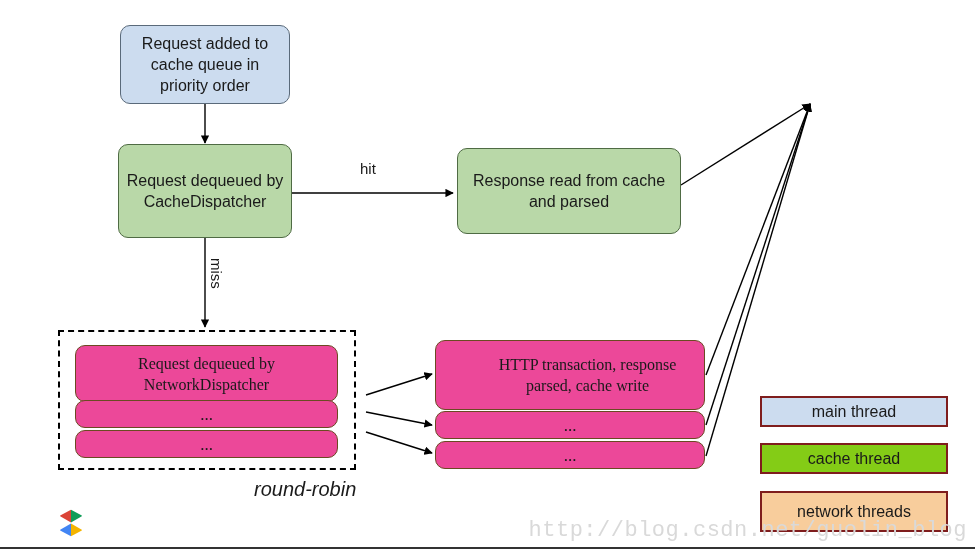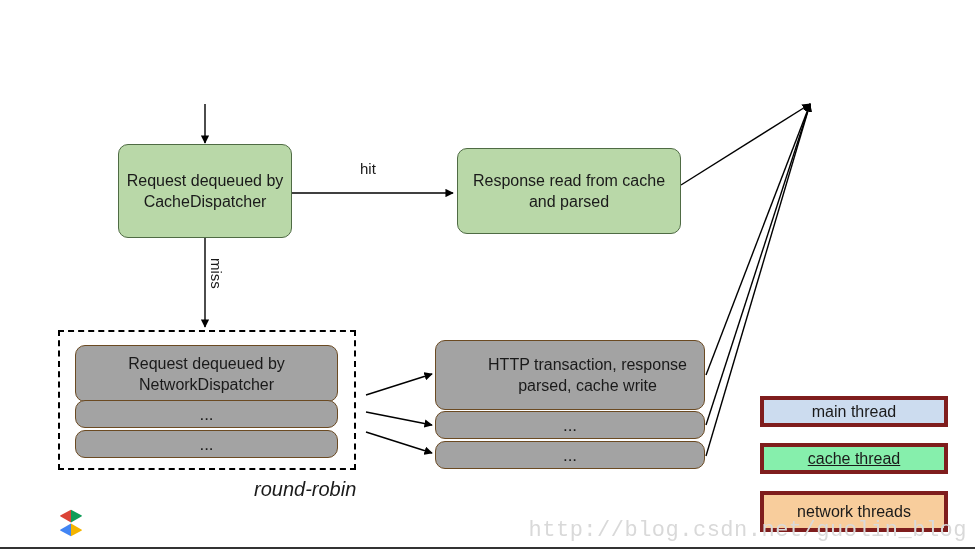--- a/index.html
+++ b/index.html
@@ -36,21 +36,21 @@
     color: #1a1a1a;
     font-size: 16px;
     line-height: 21px;
     font-family: "Liberation Sans", sans-serif;
     padding: 2px 6px;
     z-index: 3;
   }
   .rounded { border-radius: 10px; }
   .blue   { background: #ccdcef; border-color: #5a6a7a; }
   .green  { background: #b9d8a8; border-color: #4f6b44; }
-  .orange { background: #a3a3a3; border-color: #6b4a22; }
+  .orange { background: #ec4899; border-color: #6b4a22; font-family: Liberation Serif, serif; }
 
   .dashed-group {
     position: absolute;
     box-sizing: border-box;
     border: 2px dashed #000000;
     background: transparent;
     z-index: 1;
   }
   .edge-label {
     position: absolute;
@@ -72,21 +72,21 @@
     font-family: "Liberation Sans", sans-serif;
     z-index: 4;
     white-space: nowrap;
   }
   .legend-swatch {
     position: absolute;
     box-sizing: border-box;
     display: flex;
     align-items: center;
     justify-content: center;
-    border: 4px solid #7f1d1d;
+    border: 2px solid #7f1d1d;
     font-size: 16px;
     color: #1a1a1a;
     font-family: "Liberation Sans", sans-serif;
     z-index: 3;
   }
   #watermark {
     position: absolute;
     right: 8px;
     bottom: 6px;
     font-family: "Liberation Mono", monospace;
@@ -136,20 +136,23 @@
     <line x1="366" y1="412" x2="432" y2="425" stroke="#000000" stroke-width="1.4" marker-end="url(#arrow)"></line>
     <line x1="366" y1="432" x2="432" y2="453" stroke="#000000" stroke-width="1.4" marker-end="url(#arrow)"></line>
 
     <line x1="681" y1="185" x2="810" y2="104" stroke="#000000" stroke-width="1.4" marker-end="url(#arrow)"></line>
 
     <line x1="706" y1="375" x2="810" y2="104" stroke="#000000" stroke-width="1.4" marker-end="url(#arrow)"></line>
     <line x1="706" y1="425" x2="810" y2="104" stroke="#000000" stroke-width="1.4" marker-end="url(#arrow)"></line>
     <line x1="706" y1="456" x2="810" y2="104" stroke="#000000" stroke-width="1.4" marker-end="url(#arrow)"></line>
   </svg>
 
+  <div class="node rounded blue" style="left:120px; top:25px; width:170px; height:79px;">
+    <span>Request added to cache queue in priority order</span>
+  </div>
 
   <div class="node rounded green" style="left:118px; top:144px; width:174px; height:94px;">
     <span>Request dequeued by CacheDispatcher</span>
   </div>
 
   <div class="node rounded green" style="left:457px; top:148px; width:224px; height:86px;">
     <span>Response read from cache and parsed</span>
   </div>
 
 
@@ -182,21 +185,21 @@
   <div class="edge-label" style="left:360px; top:160px;">hit</div>
 
   <div class="edge-label rot" style="left:225px; top:258px;">miss</div>
 
   <div class="caption" style="left:254px; top:478px;">round-robin</div>
 
   <div class="legend-swatch" style="left:760px; top:396px; width:188px; height:31px; background:#ccdcef;">
     <span>main thread</span>
   </div>
 
-  <div class="legend-swatch" style="left:760px; top:443px; width:188px; height:31px; background:#86efac;text-decoration:underline;">
+  <div class="legend-swatch" style="left:760px; top:443px; width:188px; height:31px; background:#84cc16;">
     <span>cache thread</span>
   </div>
 
   <div class="legend-swatch" style="left:760px; top:491px; width:188px; height:41px; background:#f8cd9c;">
     <span>network threads</span>
   </div>
 
   <svg id="logo" viewBox="0 0 40 36" xmlns="http://www.w3.org/2000/svg">
     <path d="M20 2 L33 9 L33 10 L20 17.5 Z" fill="#0f9d58"></path>
     <path d="M20 2 L7 9 L7 10 L20 17.5 Z" fill="#db4437"></path>

